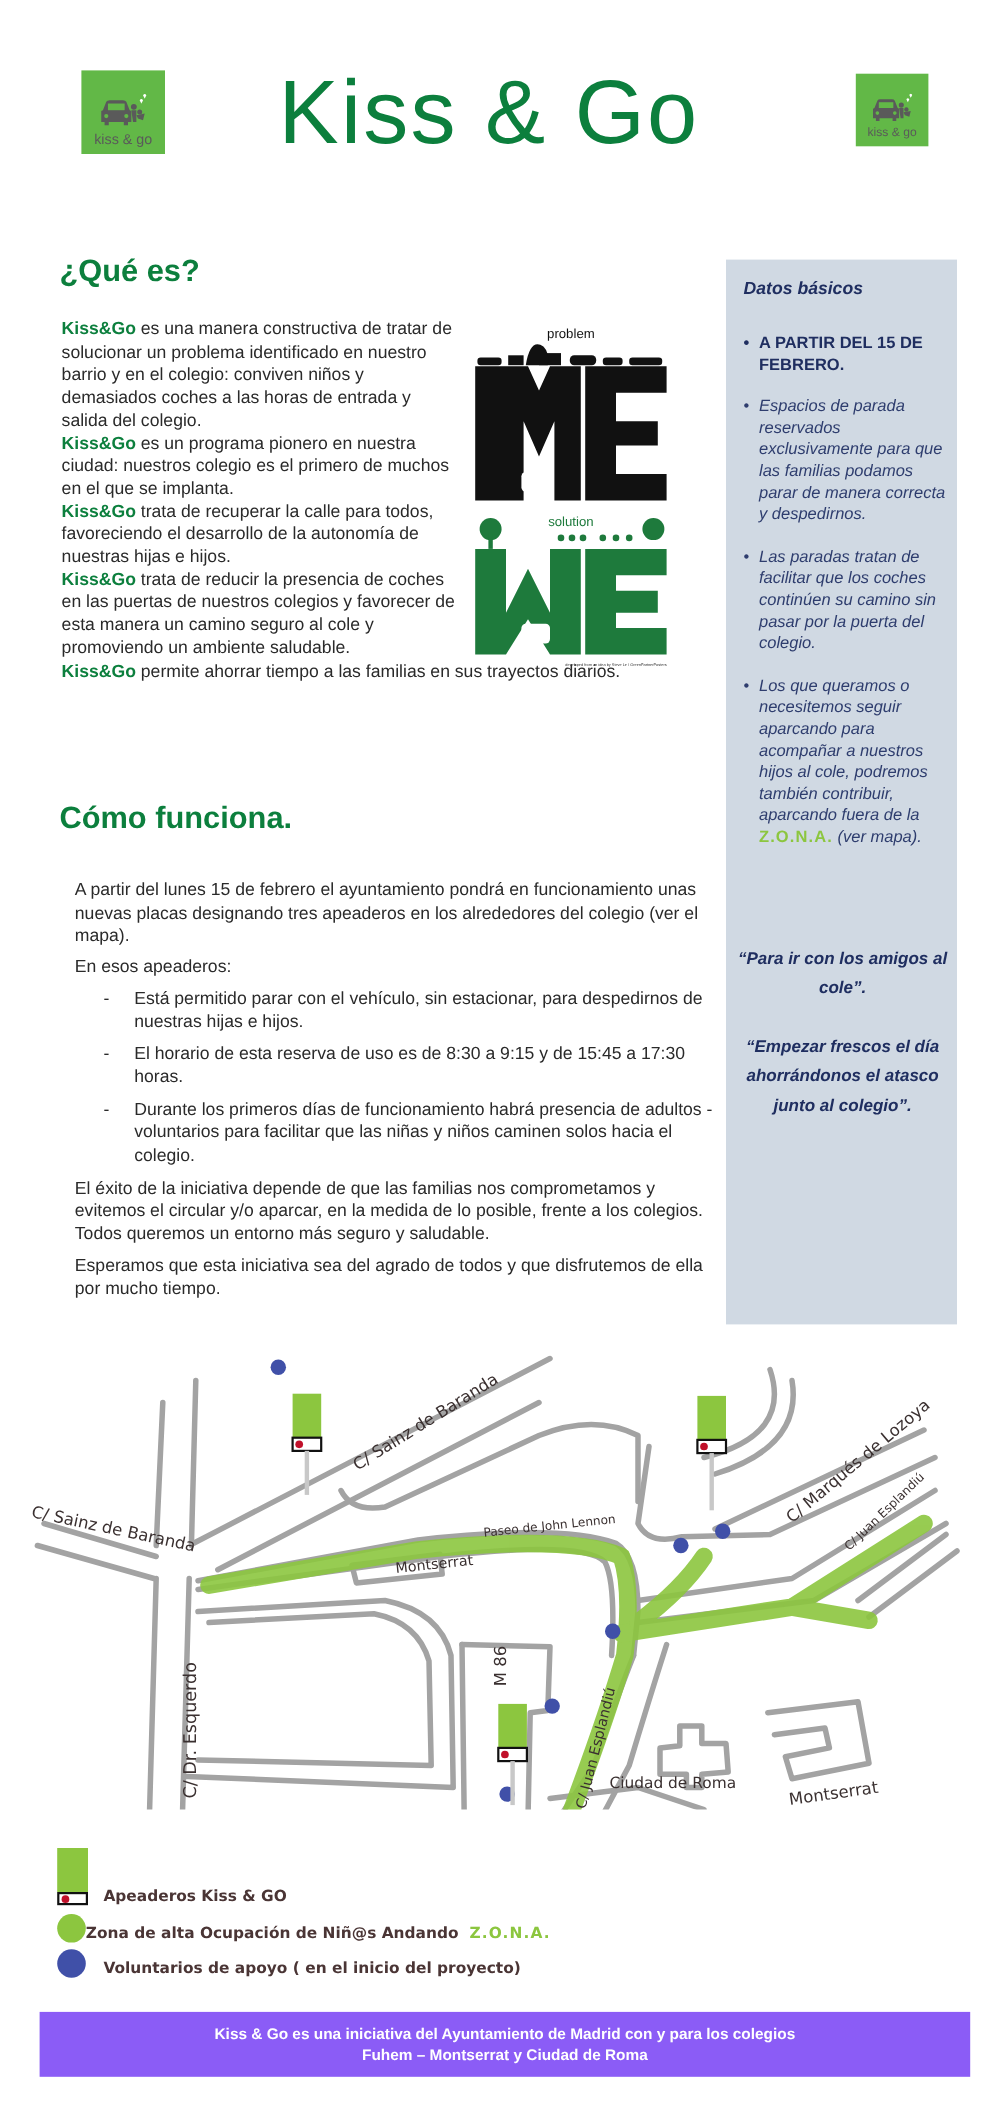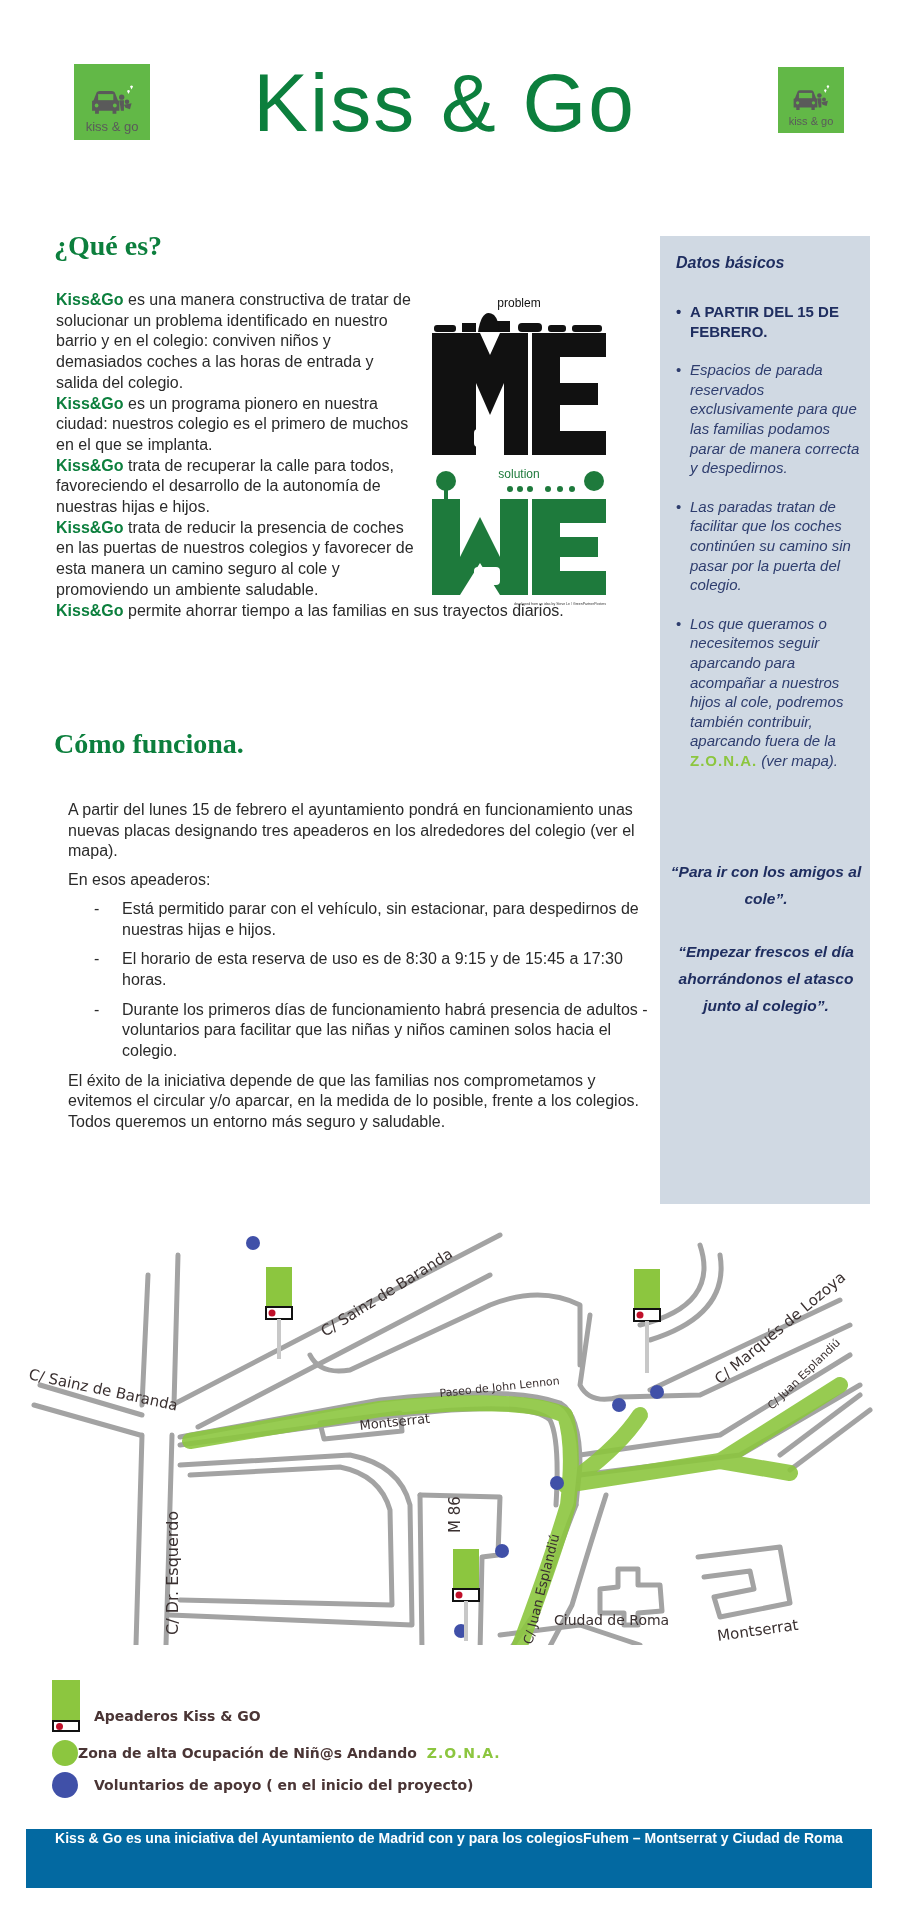--- a/index.html
+++ b/index.html
@@ -9,21 +9,21 @@
   .logo { position: absolute; width: 76px; height: 76px; background: #62b847; display: flex; flex-direction: column; align-items: center; justify-content: flex-end; padding-bottom: 6px; }
   .logo.left { left: 74px; top: 64px; }
   .logo.right { left: 778px; top: 67px; width: 66px; height: 66px; }
   .logo svg { width: 60%; height: auto; }
   .logo .logo-text { font-family: "Liberation Sans", sans-serif; font-size: 13px; color: #5a5a5a; margin-top: 1px; }
   .logo.right .logo-text { font-size: 11px; }
 
   .main-title { position: absolute; left: 0; top: 56px; width: 897px; text-align: center; font-family: "Liberation Sans", sans-serif; font-size: 82px; color: #0c7f3d; letter-spacing: 2px; }
   .main-title span { display: inline-block; transform: translateX(-4px); }
 
-  h2.section { position: absolute; font-family: Liberation Serif, serif; font-weight: bold; color: #0c7f3d; font-size: 28px; }
+  h2.section { position: absolute; font-family: Liberation Sans, sans-serif; font-weight: bold; color: #0c7f3d; font-size: 28px; }
   #h-que { left: 54px; top: 230px; }
   #h-como { left: 54px; top: 728px; }
 
   .intro { position: absolute; left: 56px; top: 290px; width: 580px; font-family: "Liberation Sans", sans-serif; font-size: 16px; line-height: 20.7px; color: #2a2a2a; }
   .intro p { margin: 0; }
   .intro p.narrow { width: 360px; }
   .intro b.brand { color: #0c7f3d; font-weight: bold; }
 
   .poster { position: absolute; left: 428px; top: 295px; width: 182px; height: 312px; }
 
@@ -40,30 +40,30 @@
   .sidebar li::before { content: "•"; position: absolute; left: 0; top: 0; font-style: normal; }
   .sidebar li.strong { font-weight: bold; font-style: normal; color: #1f2e60; }
   .sidebar .zona { color: #8cc63f; font-weight: bold; font-style: normal; letter-spacing: 1px; }
   .sidebar .quotes { position: absolute; left: 8px; top: 622px; width: 196px; text-align: center; }
   .sidebar .quote { font-size: 15.5px; font-weight: bold; font-style: italic; line-height: 27px; margin-bottom: 26px; color: #1f2e60; }
 
   .map { position: absolute; left: 20px; top: 1205px; width: 860px; height: 440px; }
   .map text { font-family: "DejaVu Sans", sans-serif; fill: #3a3030; }
 
   .legend { position: absolute; left: 52px; top: 1680px; font-family: "DejaVu Sans", sans-serif; font-weight: bold; color: #4a3535; font-size: 14px; }
-  .legend-row { position: absolute; left: 0; white-space: nowrap; display: flex; align-items: center; }
+  .legend-row { position: absolute; left: 0; white-space: nowrap; display: flex; align-items: flex-end; }
   .legend-row .sw { display: inline-block; }
   .legend .zona-tag { color: #8cc63f; margin-left: 10px; letter-spacing: 1px; }
   .sign-mini { width: 28px; height: 52px; position: relative; }
   .sign-mini .plate { position: absolute; left: 0; top: 0; width: 28px; height: 40px; background: #8cc63f; }
   .sign-mini .sub { position: absolute; left: 0; top: 40px; width: 28px; height: 12px; background: #fff; border: 2px solid #111; }
   .sign-mini .sub::before { content: ""; position: absolute; left: 2px; top: 1px; width: 7px; height: 7px; border-radius: 50%; background: #c0102a; }
   .dot { width: 26px; height: 26px; border-radius: 50%; }
 
-  .footer { position: absolute; left: 26px; top: 1829px; width: 846px; height: 59px; background: #0369a1; color: #ffffff; font-family: "Liberation Sans", sans-serif; font-weight: bold; font-size: 14px; text-align: center; display: flex; flex-direction: row; justify-content: center; line-height: 19px; }
+  .footer { position: absolute; left: 36px; top: 1829px; width: 846px; height: 59px; background: #8b5cf6; color: #ffffff; font-family: "Liberation Sans", sans-serif; font-weight: bold; font-size: 14px; text-align: center; display: flex; flex-direction: column; justify-content: center; line-height: 19px; }
 </style>
 </head>
 <body>
 
 <div class="logo left">
   <svg viewBox="0 0 60 44">
     <path d="M6 20 L10 10 Q11 8 14 8 L30 8 Q33 8 34 10 L38 20 L40 21 L40 34 L36 34 L36 38 L31 38 L31 34 L13 34 L13 38 L8 38 L8 34 L4 34 L4 21 Z" fill="#5a5a5a"></path>
     <rect x="12" y="12" width="20" height="8" fill="#62b847"></rect>
     <circle cx="10" cy="27" r="2.5" fill="#62b847"></circle>
       <circle cx="34" cy="27" r="2.5" fill="#62b847"></circle>
@@ -147,20 +147,21 @@
 
 <div class="how">
   <p>A partir del lunes 15 de febrero el ayuntamiento pondrá en funcionamiento unas nuevas placas  designando tres apeaderos en los alrededores del colegio (ver el mapa).</p>
   <p>En esos apeaderos:</p>
   <ul>
     <li>Está permitido parar con el vehículo, sin estacionar, para despedirnos de nuestras hijas e hijos.</li>
     <li>El horario de esta reserva de uso es de 8:30 a 9:15 y de 15:45 a 17:30 horas.</li>
     <li>Durante los primeros días de funcionamiento habrá presencia de adultos - voluntarios para facilitar que las niñas y niños caminen solos hacia el colegio.</li>
   </ul>
   <p>El éxito de la iniciativa depende de que las familias nos comprometamos y evitemos el circular y/o aparcar, en la medida de lo posible, frente a los colegios. Todos queremos un entorno más seguro y saludable.</p>
+  <p>Esperamos que esta iniciativa sea del agrado de todos y que disfrutemos de ella por mucho tiempo.</p>
 </div>
 
 <aside class="sidebar">
   <div class="sb-title">Datos básicos</div>
   <ul>
     <li class="strong">A PARTIR DEL 15 DE FEBRERO.</li>
     <li>Espacios de parada reservados exclusivamente para que las familias podamos parar de manera correcta y despedirnos.</li>
     <li>Las paradas tratan de facilitar que los coches continúen su camino sin pasar por la puerta del colegio.</li>
     <li><span>Los que queramos o necesitemos  seguir aparcando para acompañar a nuestros hijos al cole, podremos también contribuir, aparcando fuera de la</span> <span class="zona">Z.O.N.A.</span><span> (ver mapa).</span></li>
   </ul>

